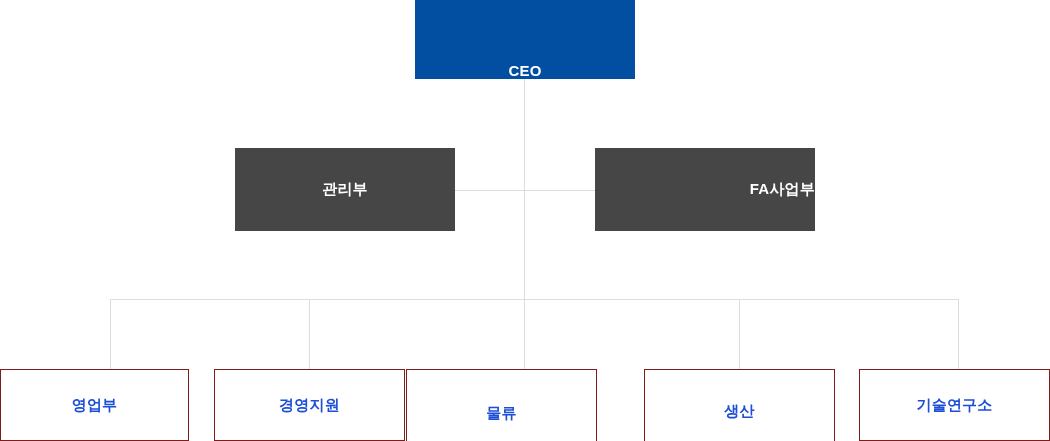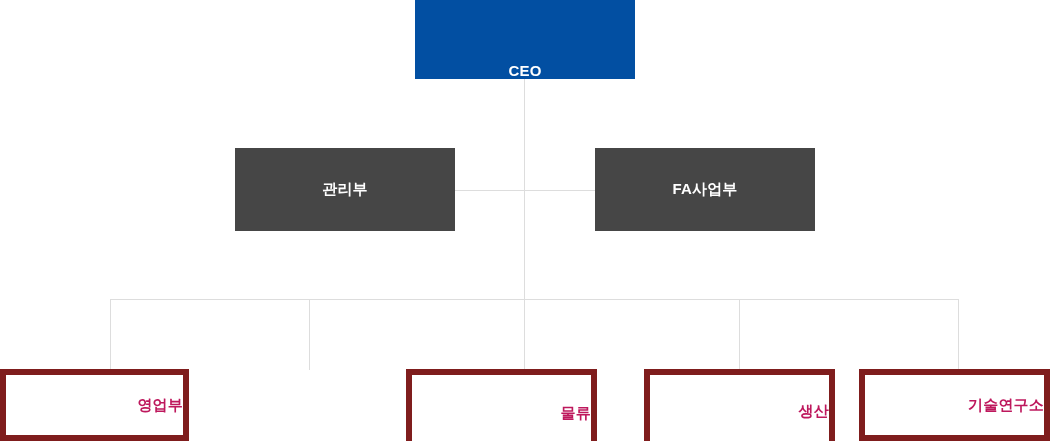--- a/index.html
+++ b/index.html
@@ -49,25 +49,24 @@
     font-weight: bold;
   }
   .node.div {
     background: #464646;
     color: #ffffff;
     font-size: 15px;
     font-weight: bold;
   }
   .node.team {
     background: #ffffff;
-    color: #be185d;
-    border: 6px solid #7f1d1d;
+    color: #1d4ed8;
+    border: 1px solid #7f1d1d;
     font-size: 15px;
     font-weight: bold;
-    justify-content: flex-end;
   }
 </style>
 </head>
 <body>
 
 <div id="org-chart">
 
   <div class="line v" style="left:524px; top:79px; height:112px;"></div>
 
   <div class="line h" style="left:455px; top:190px; width:140px;"></div>
@@ -82,26 +81,29 @@
   <div class="line v" style="left:739px; top:299px; height:71px;"></div>
   <div class="line v" style="left:958px; top:299px; height:71px;"></div>
 
   <div class="node ceo" style="left:415px; top:0px; width:220px; height:79px;align-items:flex-end;">
     <span class="node-label">CEO</span>
   </div>
 
   <div class="node div" style="left:235px; top:148px; width:220px; height:83px;">
     <span class="node-label">관리부</span>
   </div>
-  <div class="node div" style="left:595px; top:148px; width:220px; height:83px;">
+  <div class="node div" style="left:595px; top:148px; width:220px; height:83px;justify-content:flex-end;">
     <span class="node-label">FA사업부</span>
   </div>
 
   <div class="node team" style="left:0px; top:369px; width:189px; height:72px;">
     <span class="node-label">영업부</span>
+  </div>
+  <div class="node team" style="left:214px; top:369px; width:191px; height:72px;">
+    <span class="node-label">경영지원</span>
   </div>
   <div class="node team" style="left:406px; top:369px; width:191px; height:88px;">
     <span class="node-label">물류</span>
   </div>
   <div class="node team" style="left:644px; top:369px; width:191px; height:84px;">
     <span class="node-label">생산</span>
   </div>
   <div class="node team" style="left:859px; top:369px; width:191px; height:72px;">
     <span class="node-label">기술연구소</span>
   </div>

